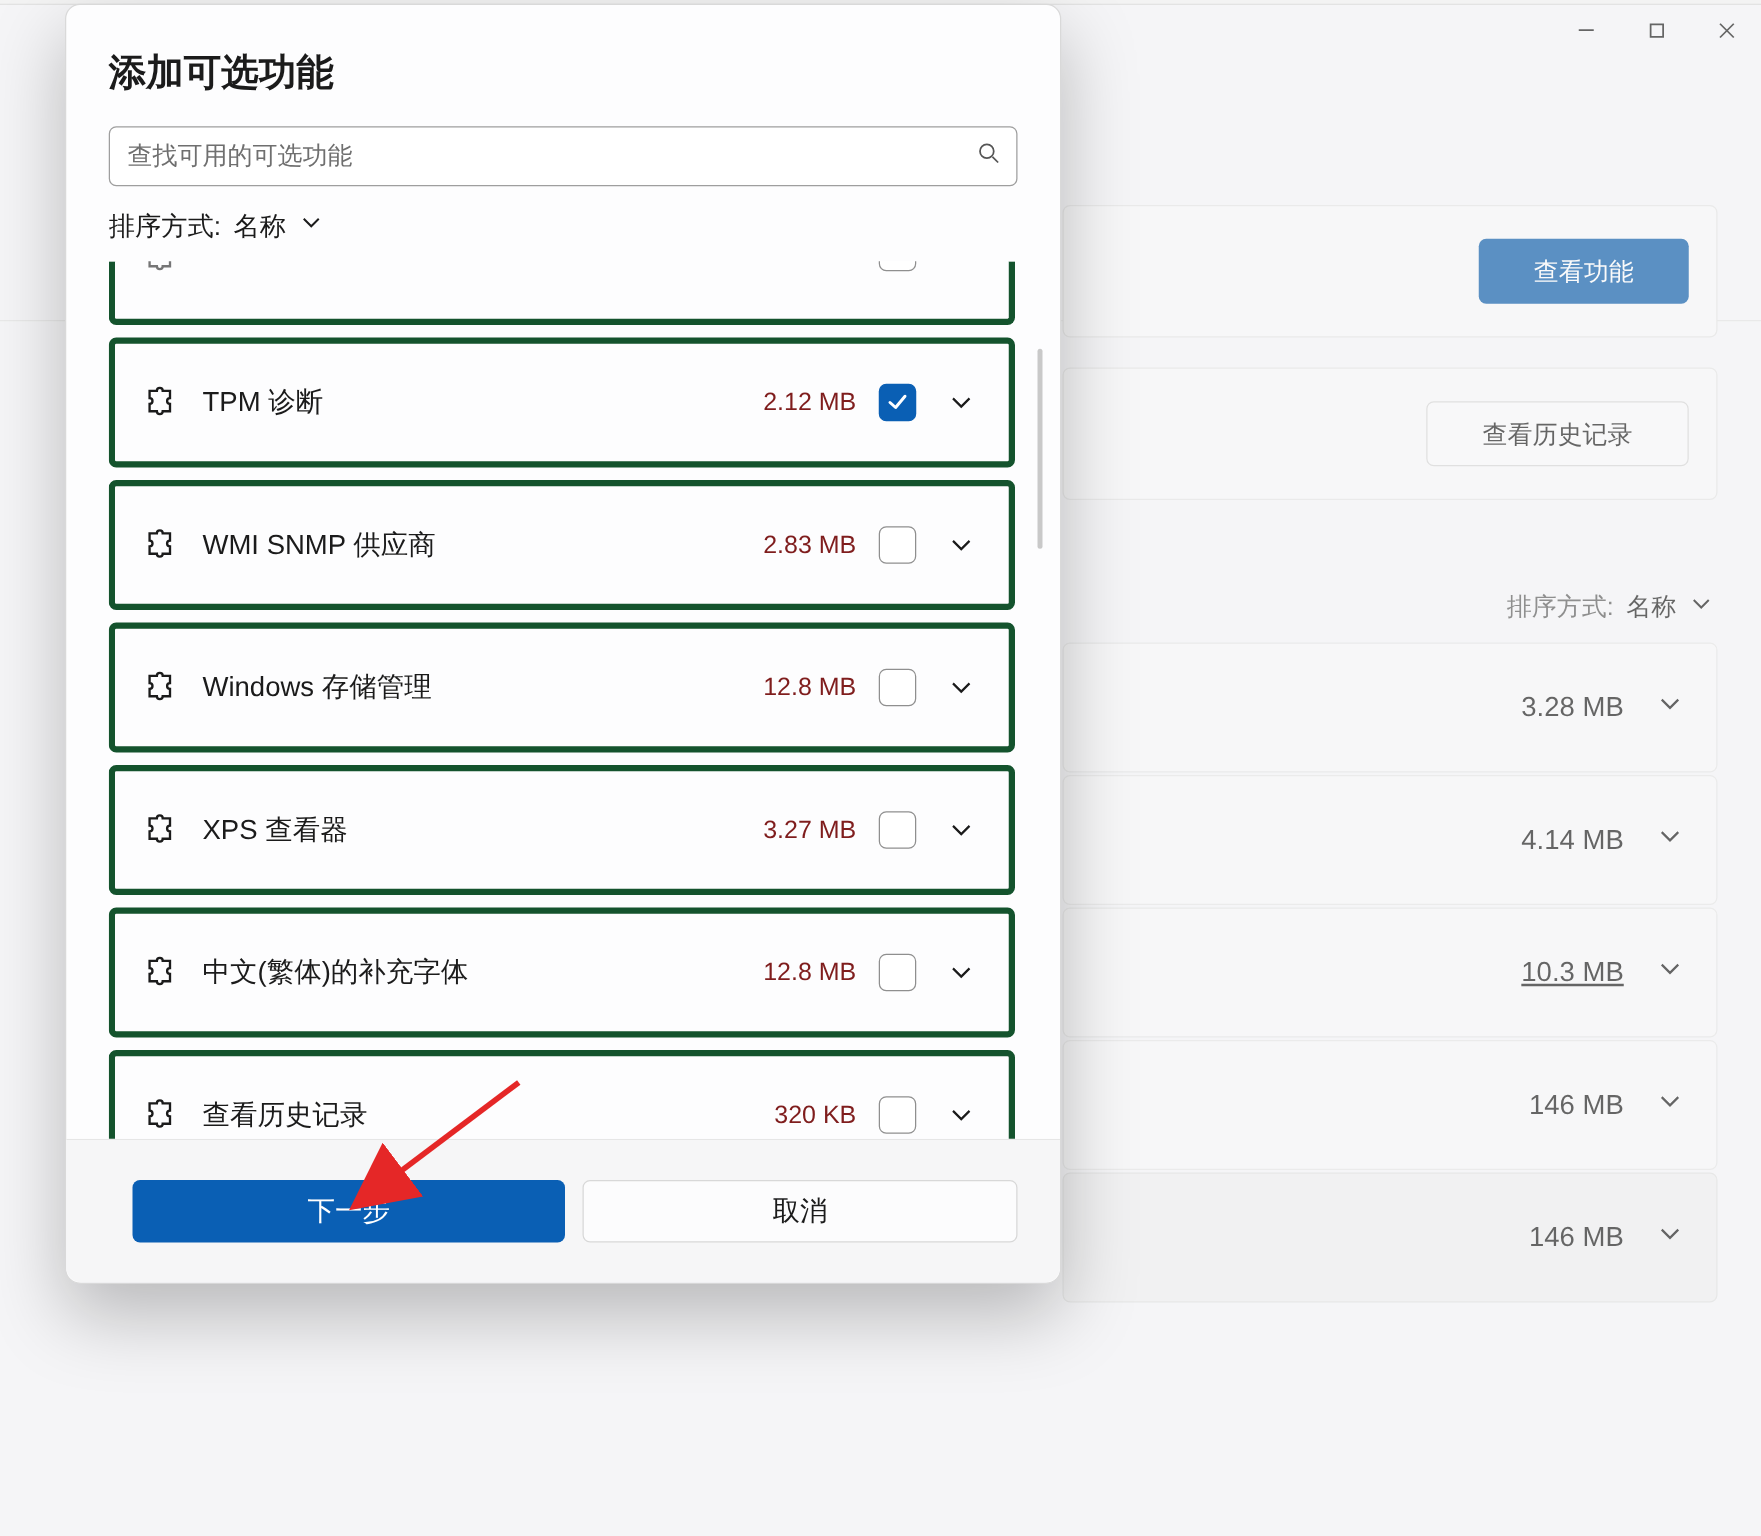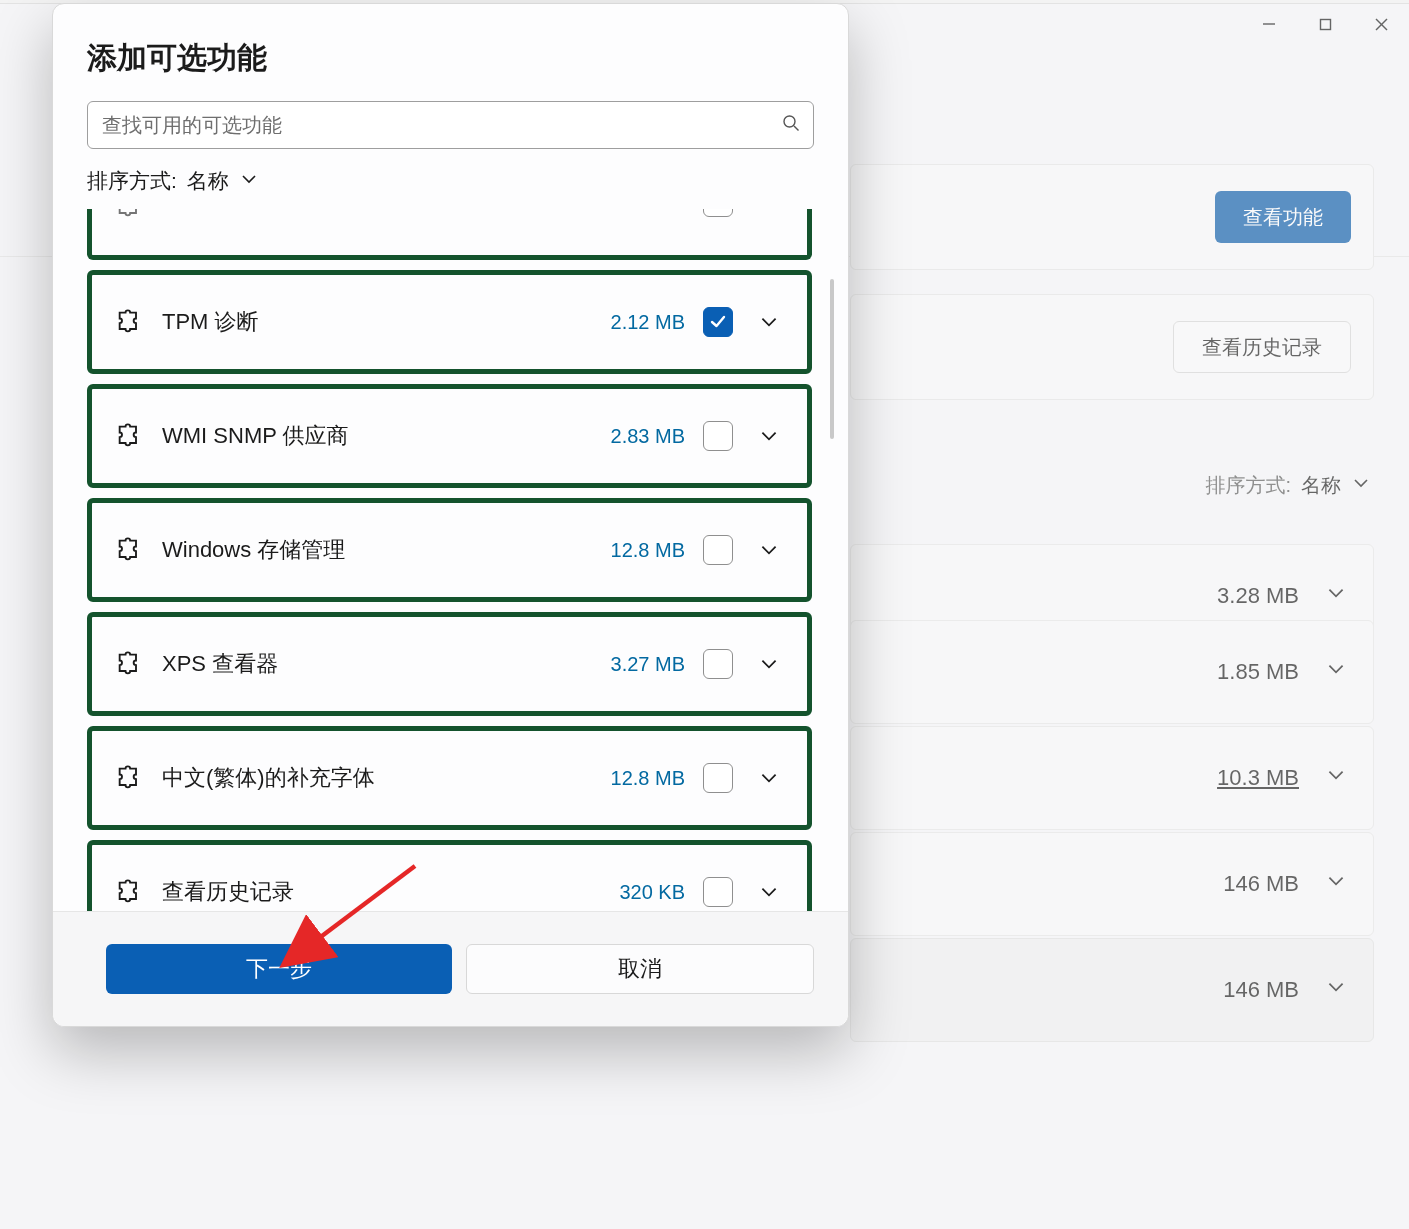--- a/index.html
+++ b/index.html
@@ -20,21 +20,21 @@
       position: absolute; top: 0; right: 0; height: 40px;
       display: flex; gap: 0;
     }
     .bg-titlebar .winbtn {
       width: 56px; height: 40px; display:flex; align-items:center; justify-content:center;
       font-size: 14px; color:#1b1b1b;
     }
     .bg-card {
       position: absolute; border: 1px solid #e6e6e6; border-radius: 6px; background:#fbfbfc;
     }
-    .bg-btn { display:inline-flex; align-items:center; justify-content:center; height:52px; padding:0 28px; border-radius:6px; font-size:20px; }
+    .bg-btn { display:inline-flex; align-items:center; justify-content:center; height:52px; padding:0 44px; border-radius:6px; font-size:20px; }
     .bg-btn.primary { background:#0b5cab; color:#fff; }
     .bg-btn.secondary { background:#fcfcfd; color:#1b1b1b; border:1px solid #d8d8d8; }
 
     .bg-sort {
       position:absolute; display:flex; align-items:center; gap:10px; font-size:20px; color:#5b5b5b;
     }
     .bg-sort .value { color:#1b1b1b; }
 
     .bg-row {
       position:absolute; left:850px; right:35px; height:104px;
@@ -76,21 +76,21 @@
     .list-inner { display:flex; flex-direction:column; gap:10px; }
 
     .feature-row {
       width: 725px; min-height: 104px; border:5px solid #14532d; background:#fdfdfe;
       border-radius:6px; display:flex; align-items:center; padding: 0 20px 0 22px; gap:18px;
     }
     .feature-row.partial-top { min-height: 44px; align-items:flex-start; border-top:none; border-radius:0 0 6px 6px; }
 
     .puzzle { width:30px; height:30px; display:flex; align-items:center; justify-content:center; }
     .feature-name { flex:1; font-size:22px; color:#1b1b1b; }
-    .feature-size { font-size:20px; color:#0369a1; white-space:nowrap; }
+    .feature-size { font-size:20px; color:#7f1d1d; white-space:nowrap; }
 
     .check {
       width:30px; height:30px; border-radius:6px; border:1.6px solid #8f8f8f; background:#fff;
       display:flex; align-items:center; justify-content:center;
     }
     .check.checked { background:#0a5fb4; border-color:#0a5fb4; }
 
     .expand { width:36px; height:36px; display:flex; align-items:center; justify-content:center; }
     .scrollbar-thumb { position:absolute; right:12px; top:70px; width:4px; height:160px; background:#c9c9c9; border-radius:4px; }
 
@@ -151,28 +151,28 @@
       <span>排序方式:</span>
       <span class="value">名称</span>
       <span>
         <svg class="chevron-down" viewBox="0 0 20 20">
             <polyline points="4,7 10,13 16,7" fill="none" stroke="#1b1b1b" stroke-width="1.6"></polyline>
           </svg>
       </span>
     </div>
 
     <div id="bg-rows">
-        <div class="bg-row normal" style="top: 540px;">
+        <div class="bg-row normal" style="top: 510px;">
     <span>3.28 MB</span>
     <span><svg width="22" height="22" viewBox="0 0 20 20">
               <polyline points="4,7 10,13 16,7" fill="none" stroke="#1b1b1b" stroke-width="1.6"></polyline>
             </svg></span>
         </div>
         <div class="bg-row normal" style="top: 616px;">
-    <span>1.85 MB</span>
+    <span>4.14 MB</span>
     <span><svg width="22" height="22" viewBox="0 0 20 20">
               <polyline points="4,7 10,13 16,7" fill="none" stroke="#1b1b1b" stroke-width="1.6"></polyline>
             </svg></span>
         </div>
         <div class="bg-row normal" style="top: 722px; text-decoration: underline;">
     <span>10.3 MB</span>
     <span><svg width="22" height="22" viewBox="0 0 20 20">
               <polyline points="4,7 10,13 16,7" fill="none" stroke="#1b1b1b" stroke-width="1.6"></polyline>
             </svg></span>
         </div>

